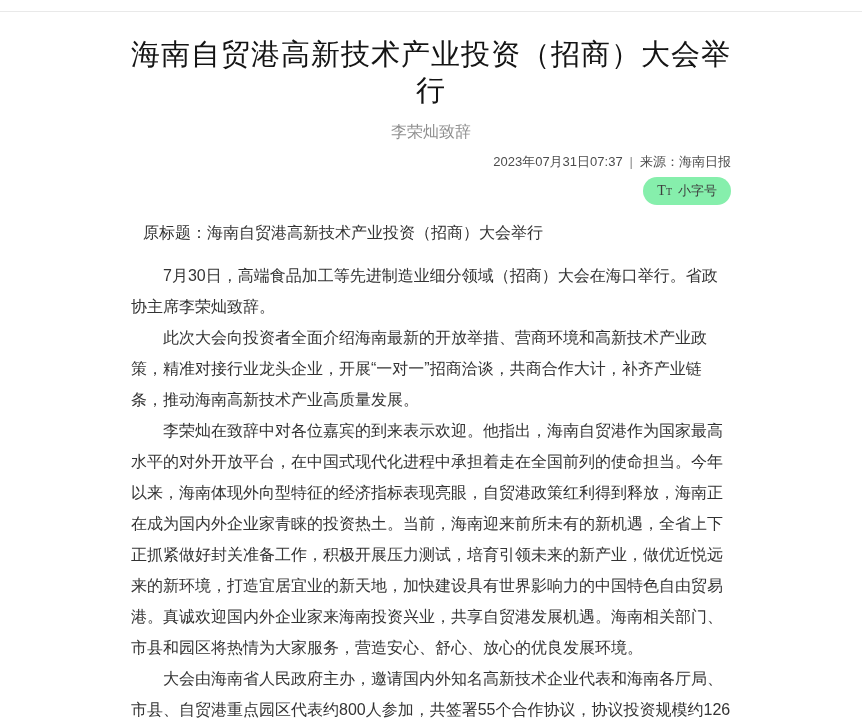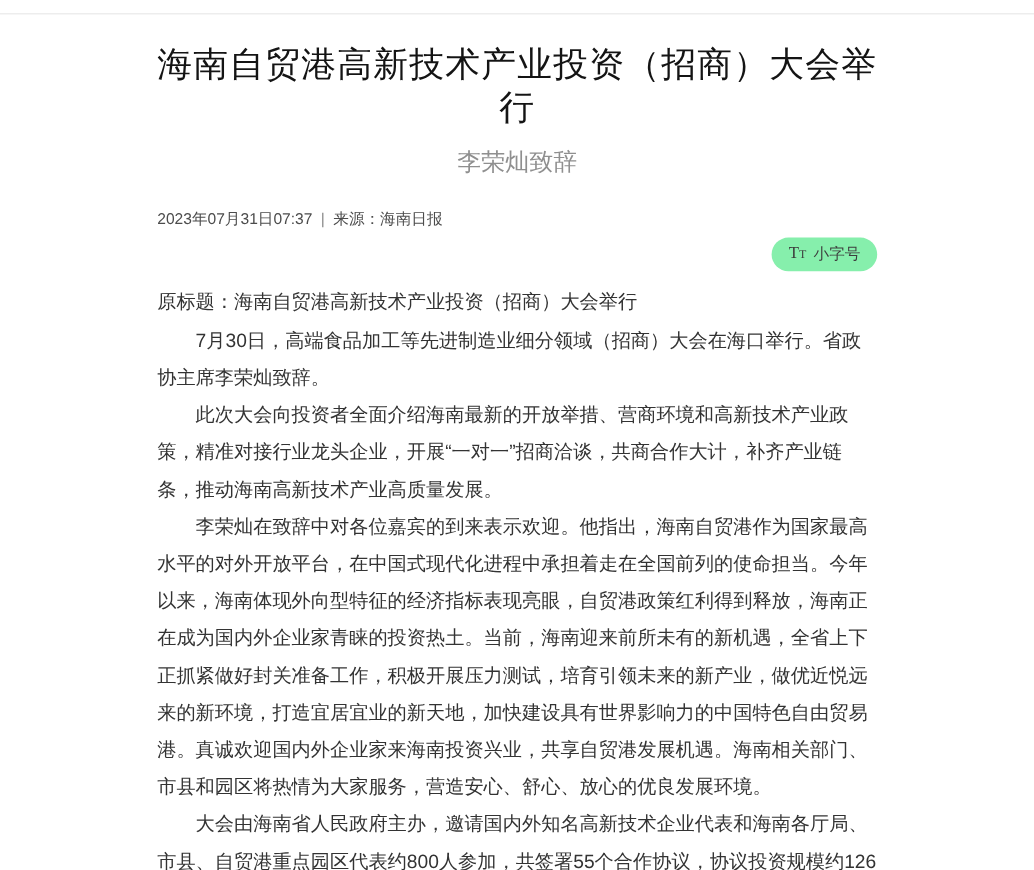--- a/index.html
+++ b/index.html
@@ -35,26 +35,26 @@
     font-size: 29px;
     font-weight: 400;
     color: #141414;
     text-align: center;
     line-height: 1.25;
     letter-spacing: 1px;
   }
   .article-subtitle {
     margin-top: 13px;
     text-align: center;
-    font-size: 20px;
+    font-size: 16px;
     color: #8f8f8f;
   }
   .article-meta {
-    margin-top: 25px;
-    text-align: left;
+    margin-top: 10px;
+    text-align: right;
     font-size: 13px;
     color: #4c4c4c;
   }
   .meta-sep { margin: 0 7px; color: #8a8a8a; }
   .toolbar { margin-top: 6px; text-align: right; height: 27px; }
   .font-size-btn {
     display: inline-flex;
     align-items: center;
     gap: 6px;
     background: #86efac;
@@ -69,21 +69,21 @@
   .tt-icon { font-family: "Liberation Serif", serif; line-height: 1; color: #3d3d3d; }
   .t-big { font-size: 14px; }
   .t-small { font-size: 10px; }
   
   .article-body {
     margin-top: 13px;
     font-size: 16px;
     line-height: 31px;
     color: #333333;
   }
-  .original-title { margin: 0; font-family: Liberation Mono, monospace; }
+  .original-title { margin: 12px; }
   .para { margin: 0; text-indent: 2em; }
 </style>
 </head>
 <body>
 
 <div class="page">
 
 
   <div class="header-divider"></div>
 

